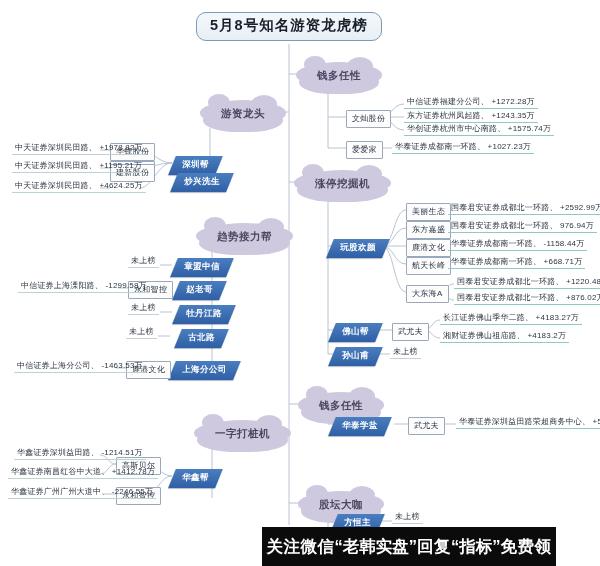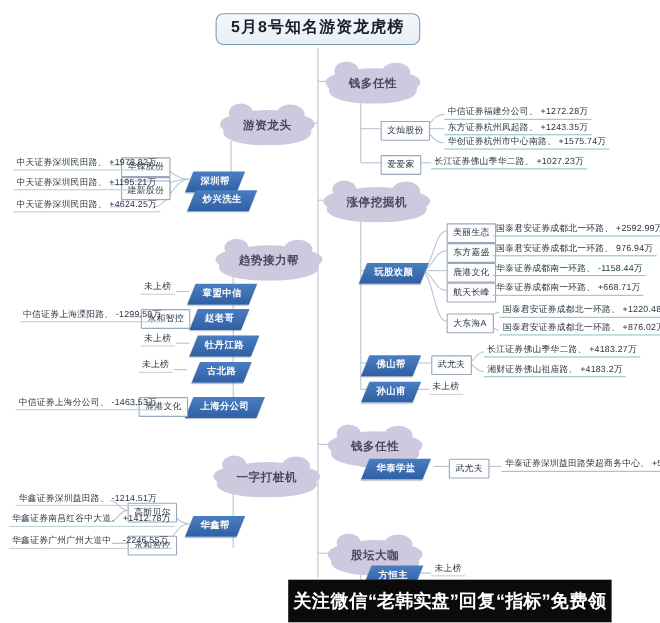--- a/index.html
+++ b/index.html
@@ -202,21 +202,21 @@
       <path d="M444,424 L456,424"></path>
 
       <path d="M328,517 L328,541"></path>
       <path d="M328,521 L346,521"></path>
       <path d="M328,541 L346,541"></path>
       <path d="M380,521 L392,521"></path>
       <path d="M380,541 L392,541"></path>
     </g>
   </svg>
 
-  <div class="node root" style="left:196px;top:12px;">5月8号知名游资龙虎榜</div>
+  <div class="node root" style="left:196px;top:12px;border-radius:10px;">5月8号知名游资龙虎榜</div>
 
   <div class="node cloud" style="left:206px;top:100px;">游资龙头</div>
 
   <div class="node cloud" style="left:302px;top:62px;">钱多任性</div>
 
   <div class="node cloud" style="left:300px;top:170px;">涨停挖掘机</div>
 
   <div class="node cloud" style="left:202px;top:223px;">趋势接力帮</div>
 
   <div class="node cloud" style="left:200px;top:420px;">一字打桩机</div>
@@ -239,21 +239,21 @@
   <div class="node detail" style="left:12px;top:143px;">中天证券深圳民田路、 +1978.82万</div>
   <div class="node detail" style="left:12px;top:161px;">中天证券深圳民田路、 +1195.21万</div>
   <div class="node detail" style="left:12px;top:181px;">中天证券深圳民田路、 +4624.25万</div>
 
   <div class="node stock" style="left:346px;top:110px;">文灿股份</div>
   <div class="node stock" style="left:346px;top:141px;">爱爱家</div>
 
   <div class="node detail teal" style="left:404px;top:97px;">中信证券福建分公司、 +1272.28万</div>
   <div class="node detail teal" style="left:404px;top:111px;">东方证券杭州凤起路、 +1243.35万</div>
   <div class="node detail teal" style="left:404px;top:124px;">华创证券杭州市中心南路、 +1575.74万</div>
-  <div class="node detail teal" style="left:392px;top:142px;">长江证券佛山季华二路、 +1027.23万</div>
+  <div class="node detail teal" style="left:392px;top:142px;">华泰证券成都南一环路、 +1027.23万</div>
 
   <div class="node tag" style="left:330px;top:239px;">
     <span>玩股欢颜</span>
   </div>
   <div class="node tag" style="left:332px;top:323px;">
     <span>佛山帮</span>
   </div>
   <div class="node tag" style="left:332px;top:347px;">
     <span>孙山甫</span>
   </div>

